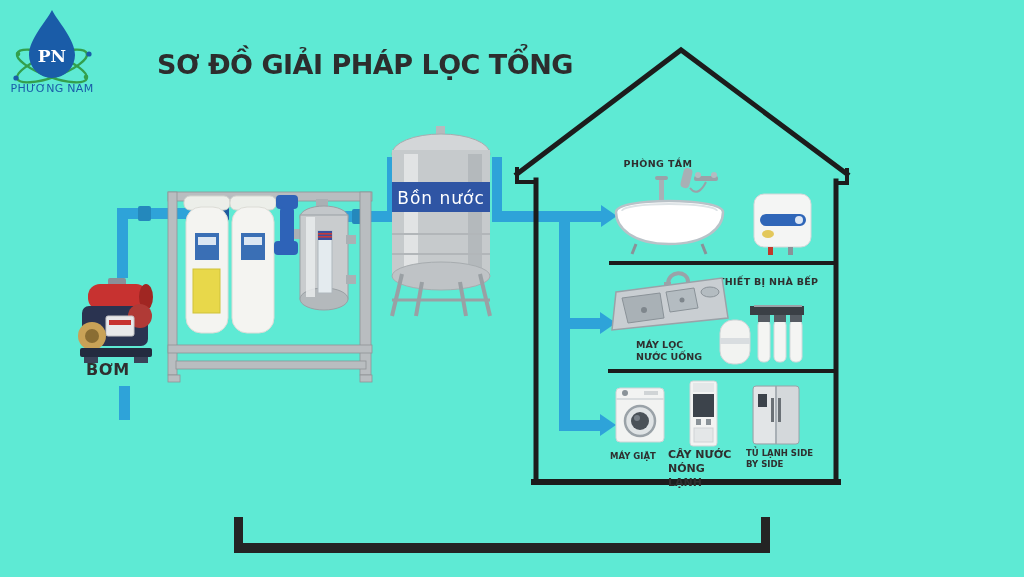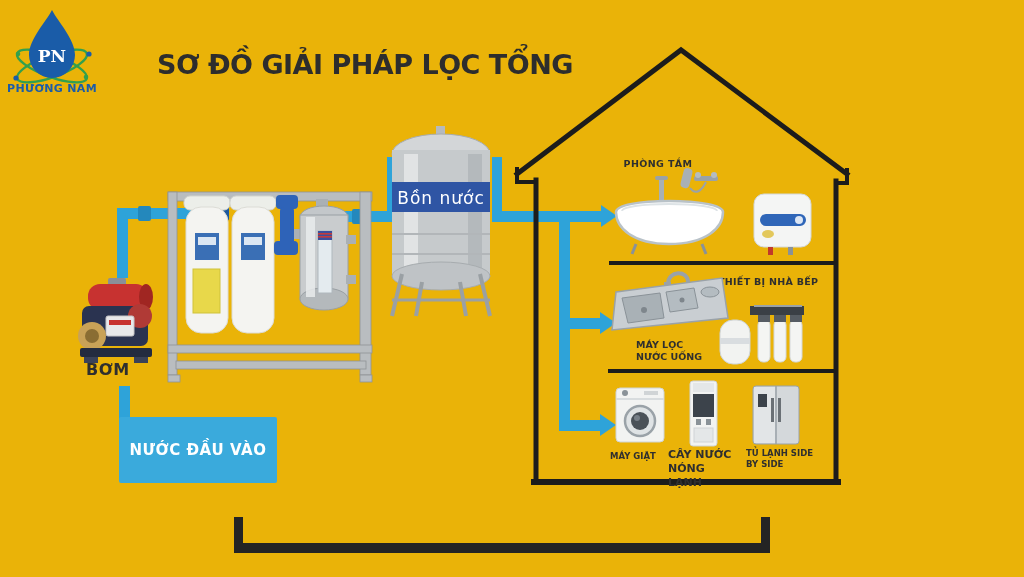--- a/index.html
+++ b/index.html
@@ -3,25 +3,25 @@
 <meta charset="utf-8">
 <style>
   :root{
     --pipe:#2EA3D9; --pipe-dark:#2488BC; --fitting-navy:#1F5A9E;
     --input-box:#3AAADC; --tank-band:#2F55A4;
     --logo-blue:#1A5CA8; --logo-green:#33A04D;
     --outline:#1C1C1C; --label:#2F2F2F; --bracket:#242424;
   }
   *{margin:0;padding:0;box-sizing:border-box}
   body{background:#e9e9e9;font-family:"DejaVu Sans","Liberation Sans",sans-serif}
-  .stage{position:relative;width:1024px;height:577px;background:#eab308;overflow:hidden}
+  .stage{position:relative;width:1024px;height:577px;background:#5eead4;overflow:hidden}
   .abs{position:absolute}
 
   .title{left:157px;top:49px;font-size:27px;font-weight:700;color:#2d2d2d;letter-spacing:-0.5px;white-space:nowrap}
-  .company{left:4px;top:82px;width:96px;text-align:center;font-size:11px;font-weight:700;color:var(--logo-blue);letter-spacing:0.3px}
+  .company{left:4px;top:82px;width:96px;text-align:center;font-size:11px;font-weight:400;color:var(--logo-blue);letter-spacing:0.3px}
 
   .pipe{background:var(--pipe)}
   .coupling{background:var(--pipe-dark);border-radius:2px}
   .fitting{background:var(--fitting-navy);border-radius:3px}
   .arrow-r{width:0;height:0;border-top:11px solid transparent;border-bottom:11px solid transparent;border-left:16px solid var(--pipe)}
 
   .input-box{left:119px;top:417px;width:158px;height:66px;background:var(--input-box);
     display:flex;align-items:center;justify-content:center;border-radius:2px}
   .input-box span{color:#ffffff;font-weight:700;font-size:15px;letter-spacing:0.5px}
 
@@ -85,23 +85,20 @@
     <rect x="30" y="40" width="28" height="20" rx="2" fill="#e8e8ea" stroke="#c6c6c8"></rect>
     <rect x="33" y="44" width="22" height="5" fill="#C73230"></rect>
     <circle cx="16" cy="60" r="14" fill="#C9A257"></circle>
     <circle cx="16" cy="60" r="7" fill="#8a6d33"></circle>
     <rect x="4" y="72" width="72" height="9" rx="2" fill="#232b3f"></rect>
     <rect x="8" y="81" width="14" height="6" fill="#3a4258"></rect>
     <rect x="58" y="81" width="14" height="6" fill="#3a4258"></rect>
   </svg>
   <div class="abs lbl lbl-bom">BƠM</div>
 
-  <div class="abs input-box">
-    <span>NƯỚC ĐẦU VÀO</span>
-  </div>
 
   <svg class="abs" style="left:164px;top:183px" width="212" height="200" viewBox="0 0 212 200">
 
     <g fill="#b9bdc0" stroke="#8f9396" stroke-width="0.8">
       <rect x="4" y="9" width="204" height="9"></rect>
       <rect x="4" y="9" width="9" height="183"></rect>
       <rect x="196" y="9" width="11" height="183"></rect>
       <rect x="4" y="162" width="204" height="8"></rect>
       <rect x="12" y="178" width="190" height="8"></rect>
       <rect x="4" y="192" width="12" height="7"></rect>

